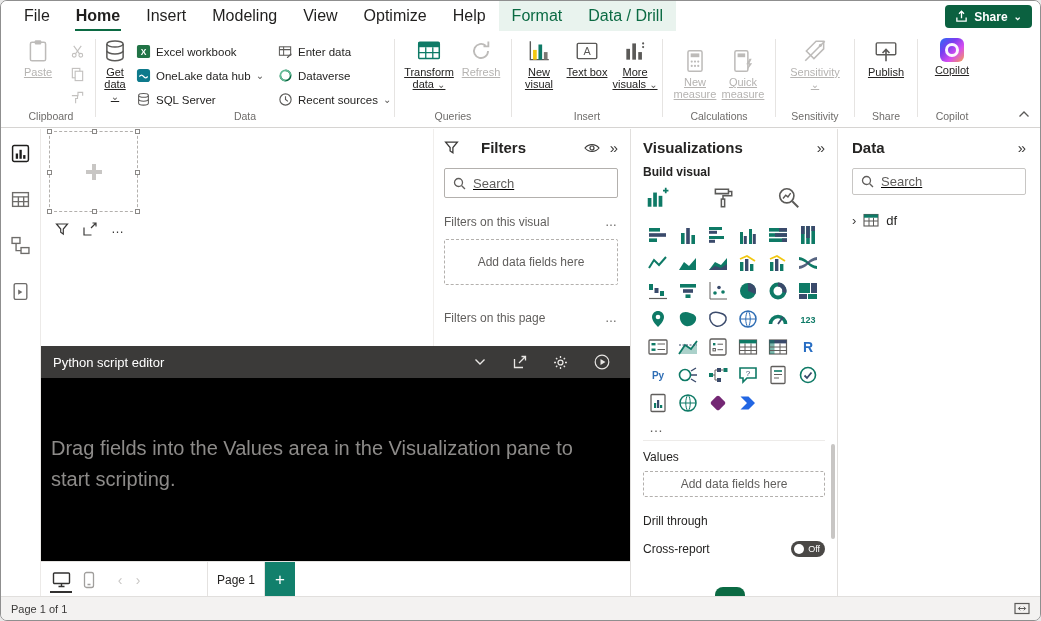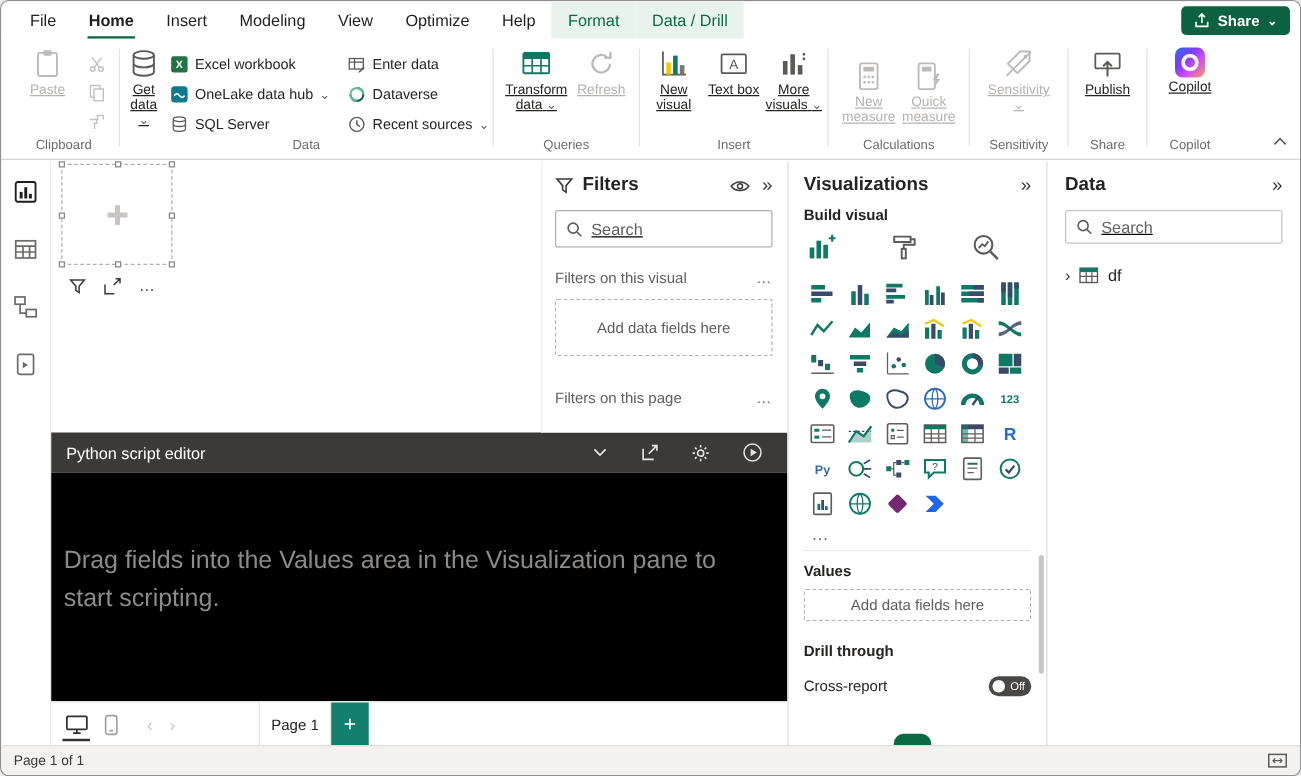--- a/index.html
+++ b/index.html
@@ -1,21 +1,21 @@
 <!DOCTYPE html>
 <html><head>
 <meta charset="utf-8">
 <style>
   *{box-sizing:border-box;margin:0;padding:0;}
   html,body{background:#e8e8e8;font-family:"Liberation Sans",sans-serif;}
   .app{position:relative;width:1041px;height:621px;background:#fff;border:1px solid #8f8f8f;border-radius:7px;overflow:hidden;}
 
   
   .menubar{position:absolute;top:0;left:0;right:0;height:30px;display:flex;align-items:stretch;padding-left:10px;background:#fff;}
-  .menu-tab{display:flex;align-items:center;padding:0 13px;font-size:13px;color:#201f1e;position:relative;white-space:nowrap;}
+  .menu-tab{display:flex;align-items:center;padding:0 13px;font-size:16px;color:#201f1e;position:relative;white-space:nowrap;}
   .menu-tab.active{font-weight:bold;}
   .menu-tab.active::after{content:"";position:absolute;left:12px;right:12px;bottom:0;height:2px;background:#0B6A43;}
   .menu-tab.contextual{background:#E9F3EE;color:#0B6A43;}
   .share-btn{position:absolute;right:8px;top:4px;height:23px;background:#0B6140;color:#fff;border:none;border-radius:4px;font-size:12px;display:flex;align-items:center;gap:6px;padding:0 10px;font-family:inherit;font-weight:bold;}
 
   
   .ribbon{position:absolute;top:30px;left:0;right:0;height:97px;border-bottom:1px solid #d6d4d2;display:flex;align-items:stretch;padding-left:8px;background:#fff;}
   .rgroup{position:relative;display:flex;flex-direction:column;}
   .gbody{flex:1;display:flex;align-items:flex-start;padding-top:5px;}
   .glabel{height:17px;font-size:10.5px;color:#6e6c6a;text-align:center;line-height:13px;}
@@ -59,21 +59,21 @@
   .pb-icon.selected::after{content:"";position:absolute;left:3px;right:3px;bottom:5px;height:2px;background:#323130;}
   .pb-arrow{display:flex;align-items:center;justify-content:center;width:18px;color:#c8c6c4;font-size:14px;}
   .page-tab{margin-left:60px;width:58px;display:flex;align-items:center;justify-content:center;font-size:12px;color:#252423;border-left:1px solid #e4e2e0;border-right:1px solid #e4e2e0;background:#fff;}
   .plus-tab{width:30px;background:#12806C;color:#fff;display:flex;align-items:center;justify-content:center;font-size:17px;}
 
   
   .statusbar{position:absolute;left:0;right:0;bottom:0;height:24px;background:#f3f2f1;border-top:1px solid #e1dfdd;display:flex;align-items:center;padding:0 10px;font-size:11px;color:#3b3a39;}
   .statusbar .spacer{flex:1;}
 
   
-  .pane-head{display:flex;align-items:flex-end;gap:7px;}
+  .pane-head{display:flex;align-items:center;gap:22px;}
   .pane-title{font-size:15px;font-weight:bold;color:#252423;}
   .pane-right{margin-left:auto;display:flex;align-items:center;gap:10px;}
   .collapse{font-size:15px;color:#3b3a39;line-height:1;}
   .searchbox{margin-top:12px;height:30px;border:1px solid #b3b0ad;border-radius:2px;display:flex;align-items:center;padding:0 8px;gap:7px;background:#fff;text-decoration:underline;}
   .searchbox input{border:none;outline:none;flex:1;font-size:13px;font-family:inherit;color:#252423;background:transparent;min-width:0;}
   .searchbox input::placeholder{color:#605e5c;}
   .sec-row{margin-top:17px;display:flex;align-items:center;font-size:12px;color:#605e5c;}
   .sec-row .dots{margin-left:auto;letter-spacing:1px;}
   .addbox{margin-top:10px;height:46px;border:1px dashed #b3b0ad;border-radius:2px;display:flex;align-items:center;justify-content:center;font-size:12px;color:#605e5c;}
 
@@ -82,21 +82,21 @@
 
   
   .vizpane{position:absolute;left:629px;top:128px;width:207px;bottom:24px;border-left:1px solid #e1dfdd;background:#fff;padding:10px 12px 0 12px;overflow:hidden;}
   .build-label{margin-top:9px;font-size:12px;font-weight:bold;color:#252423;}
   .mode-tabs{margin-top:7px;display:flex;gap:42px;align-items:center;padding-left:2px;}
   .mode-tab{display:flex;align-items:center;justify-content:center;}
   .gallery{margin-top:11px;display:grid;grid-template-columns:repeat(6,30px);grid-auto-rows:28px;}
   .vis-icon{display:flex;align-items:center;justify-content:center;}
   .more-dots{margin:2px 0 0 6px;font-size:14px;color:#605e5c;letter-spacing:1px;}
   .vdivider{margin-top:5px;border-top:1px solid #edebe9;}
-  .values-label,.drill-label{margin-top:9px;font-size:12px;font-weight:bold;color:#252423;}
+  .values-label,.drill-label{margin-top:9px;font-size:12px;font-weight:normal;color:#252423;}
   .addbox.small{height:26px;margin-top:7px;}
   .drill-label{margin-top:17px;}
   .cross-row{margin-top:13px;display:flex;align-items:center;font-size:12px;color:#252423;}
   .toggle-off{margin-left:auto;width:34px;height:16px;background:#4a4846;border-radius:8px;color:#fff;font-size:9px;display:flex;align-items:center;justify-content:flex-end;padding:0 5px;position:relative;}
   .toggle-off::before{content:"";position:absolute;left:3px;top:3px;width:10px;height:10px;border-radius:50%;background:#fff;}
   .partial-toggle{position:absolute;left:84px;bottom:-7px;width:30px;height:16px;border-radius:8px;background:#0B6A43;}
   .vscroll{position:absolute;right:2px;top:315px;width:4px;height:95px;background:#c8c6c4;border-radius:2px;}
 
   
   .datapane{position:absolute;left:836px;top:128px;right:0;bottom:24px;border-left:1px solid #e1dfdd;background:#fff;padding:10px 14px 0 14px;}

